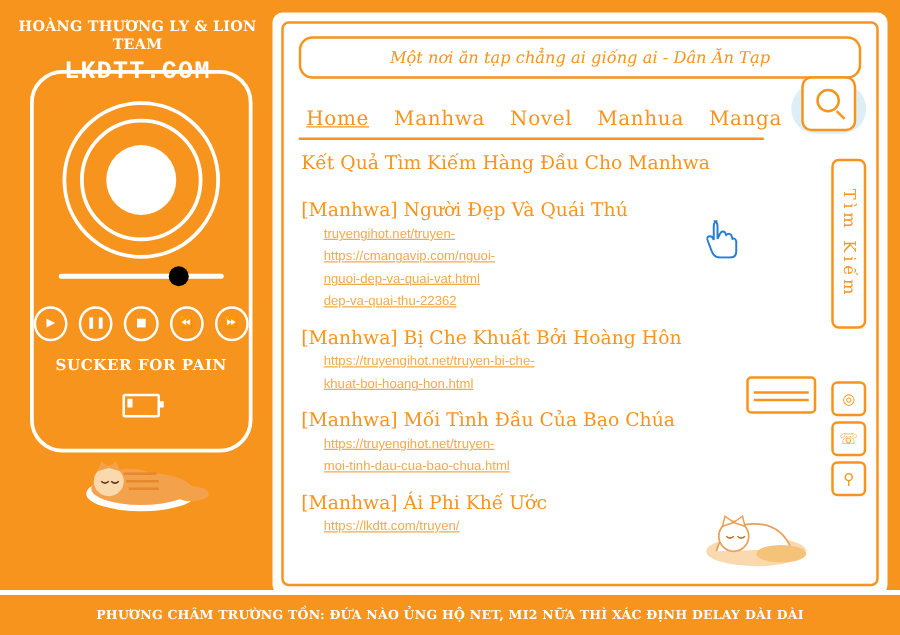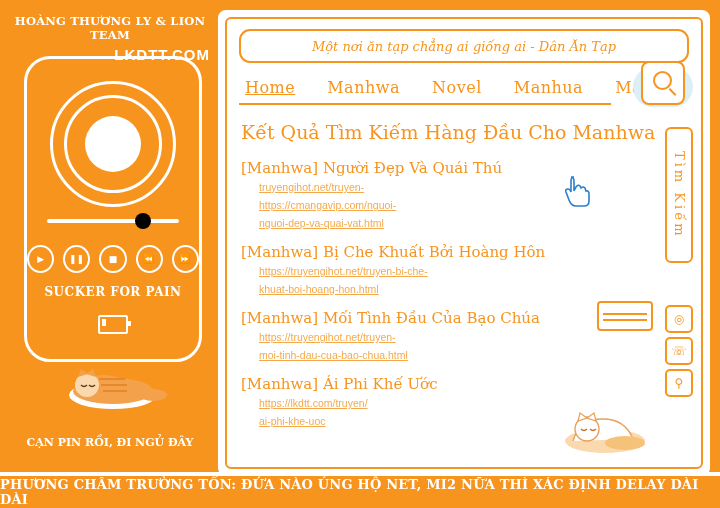--- a/index.html
+++ b/index.html
@@ -21,25 +21,25 @@
   .brand{
     text-align:center;
     color:#ffffff;
     font-family:"DejaVu Serif",serif;
     font-weight:bold;
     font-size:11.5px;
     letter-spacing:.2px;
     margin-top:6px;
   }
   .brand2{
-    text-align:right;
+    text-align:center;
     color:#ffffff;
-    font-family:Liberation Sans, sans-serif;
+    font-family:Liberation Mono, monospace;
     font-weight:bold;
-    font-size:15px;
+    font-size:20px;
     letter-spacing:1px;
     margin-top:4px;
   }
   .player{
     position:absolute;left:14px;top:48px;width:172px;height:300px;
     border:3px solid #ffffff;
     border-radius:26px;
     background:transparent;
   }
   .disc-outer{
@@ -108,22 +108,22 @@
     background:#ffffff;
   }
   .tagline{
     position:absolute;left:12px;top:10px;right:12px;height:30px;
     border:2px solid #F7941D;border-radius:11px;
     display:flex;align-items:center;justify-content:center;
     color:#F7941D;font-family:"DejaVu Serif",serif;font-style:italic;
     font-size:13px;
   }
   .nav{
-    position:absolute;left:12px;top:52px;right:90px;height:34px;
-    display:flex;align-items:center;gap:32px;
+    position:absolute;left:12px;top:59px;right:90px;height:34px;
+    display:flex;align-items:center;gap:20px;
     border-bottom:2px solid #F7941D;
     padding-left:6px;box-sizing:border-box;
   }
   .nav a{
     color:#F7941D;font-family:"DejaVu Serif",serif;font-size:16px;
     text-decoration:none;letter-spacing:.5px;
   }
   .nav a.active{text-decoration:underline;}
   .search-badge{
     position:absolute;right:8px;top:42px;width:60px;height:52px;
@@ -139,21 +139,21 @@
   .mag{
     position:absolute;left:10px;top:8px;width:15px;height:15px;
     border:2px solid #F7941D;border-radius:50%;
   }
   .mag:after{
     content:"";position:absolute;right:-7px;bottom:-5px;width:9px;height:2px;
     background:#F7941D;transform:rotate(45deg);
   }
   .results-title{
     position:absolute;left:14px;top:102px;
-    color:#F7941D;font-family:"DejaVu Serif",serif;font-size:19px;
+    color:#F7941D;font-family:"DejaVu Serif",serif;font-size:15px;
   }
   .results{
     position:absolute;left:14px;top:128px;width:400px;
   }
   .res-title{
     color:#F7941D;font-family:"DejaVu Serif",serif;font-size:15px;
     margin-top:12px;cursor:pointer;
   }
   .res-url{
     color:#F5A94A;font-family:Liberation Sans, sans-serif;font-size:10.5px;
@@ -189,21 +189,21 @@
   .ac-line{position:absolute;left:4px;right:4px;top:10px;height:2px;background:#F7941D;}
   .ac-line2{position:absolute;left:4px;right:4px;top:16px;height:2px;background:#F7941D;}
   .cat2{
     position:absolute;right:46px;bottom:12px;width:96px;height:62px;
   }
   
   .footer{
     position:absolute;left:0;bottom:0;width:720px;height:32px;
     background:#F7941D;color:#ffffff;
     display:flex;align-items:center;justify-content:center;
-    font-family:"DejaVu Serif",serif;font-weight:bold;font-size:13px;
+    font-family:"DejaVu Serif",serif;font-weight:bold;font-size:10px;
     letter-spacing:.2px;
     border-radius:9px;
   }
   .whitebar{
     position:absolute;left:0;bottom:32px;width:720px;height:4px;background:#ffffff;
   }
 </style>
 </head>
 <body>
 
@@ -244,21 +244,20 @@
         <circle cx="34" cy="34" r="12" fill="#FBD9AE"></circle>
         <path d="M25 26 l3 -8 l7 5 z" fill="#F4A14B"></path>
         <path d="M43 26 l-3 -8 l-7 5 z" fill="#F4A14B"></path>
         <path d="M28 34 q3 3 6 0" stroke="#5a3a1a" stroke-width="1.4" fill="none"></path>
         <path d="M36 34 q3 3 6 0" stroke="#5a3a1a" stroke-width="1.4" fill="none"></path>
         <path d="M46 28 h26 M48 34 h26 M50 40 h24" stroke="#E07E20" stroke-width="2" fill="none" opacity=".7"></path>
         <ellipse cx="100" cy="44" rx="14" ry="6" fill="#F4A14B"></ellipse>
       </svg>
     </div>
 
-    <div class="leftfoot">CẠN PIN RỒI, ĐI NGỦ ĐÂY</div>
   </div>
 
   <div class="card">
     <div class="inner">
 
       <div class="tagline">Một nơi ăn tạp chẳng ai giống ai - Dân Ăn Tạp</div>
 
       <div class="nav">
         <a class="active" href="#">Home</a>
         <a href="#">Manhwa</a>
@@ -276,38 +275,38 @@
 
       <div class="results-title">Kết Quả Tìm Kiếm Hàng Đầu Cho Manhwa</div>
 
       <div class="results">
 
         <div>
           <div class="res-title">[Manhwa] Người Đẹp Và Quái Thú</div>
           <div class="res-url">truyengihot.net/truyen-</div>
           <div class="res-url">https://cmangavip.com/nguoi-</div>
           <div class="res-url">nguoi-dep-va-quai-vat.html</div>
+          <div class="res-url">dep-va-quai-thu-22362</div>
         </div>
 
         <div>
           <div class="res-title">[Manhwa] Bị Che Khuất Bởi Hoàng Hôn</div>
           <div class="res-url">https://truyengihot.net/truyen-bi-che-</div>
           <div class="res-url">khuat-boi-hoang-hon.html</div>
         </div>
 
         <div>
           <div class="res-title">[Manhwa] Mối Tình Đầu Của Bạo Chúa</div>
           <div class="res-url">https://truyengihot.net/truyen-</div>
           <div class="res-url">moi-tinh-dau-cua-bao-chua.html</div>
         </div>
 
         <div>
           <div class="res-title">[Manhwa] Ái Phi Khế Ước</div>
           <div class="res-url">https://lkdtt.com/truyen/</div>
-          <div class="res-url">ai-phi-khe-uoc</div>
         </div>
 
       </div>
 
       <svg class="cursor" viewBox="0 0 26 32">
         <path d="M6 2 q3 0 3 4 v10 l2 -4 q2 -3 4 -1 l1 2 q2 -2 4 0 l1 3 q2 -1 3 2 v8 q0 5 -5 5 h-8 q-5 0 -7 -6 l-3 -8 q-1 -3 2 -3 q2 0 3 3 V6 q0 -4 3 -4 z" fill="#ffffff" stroke="#2b7fd0" stroke-width="1.6"></path>
       </svg>
 
       <div class="vtab">
         <span>Tìm Kiếm</span>

